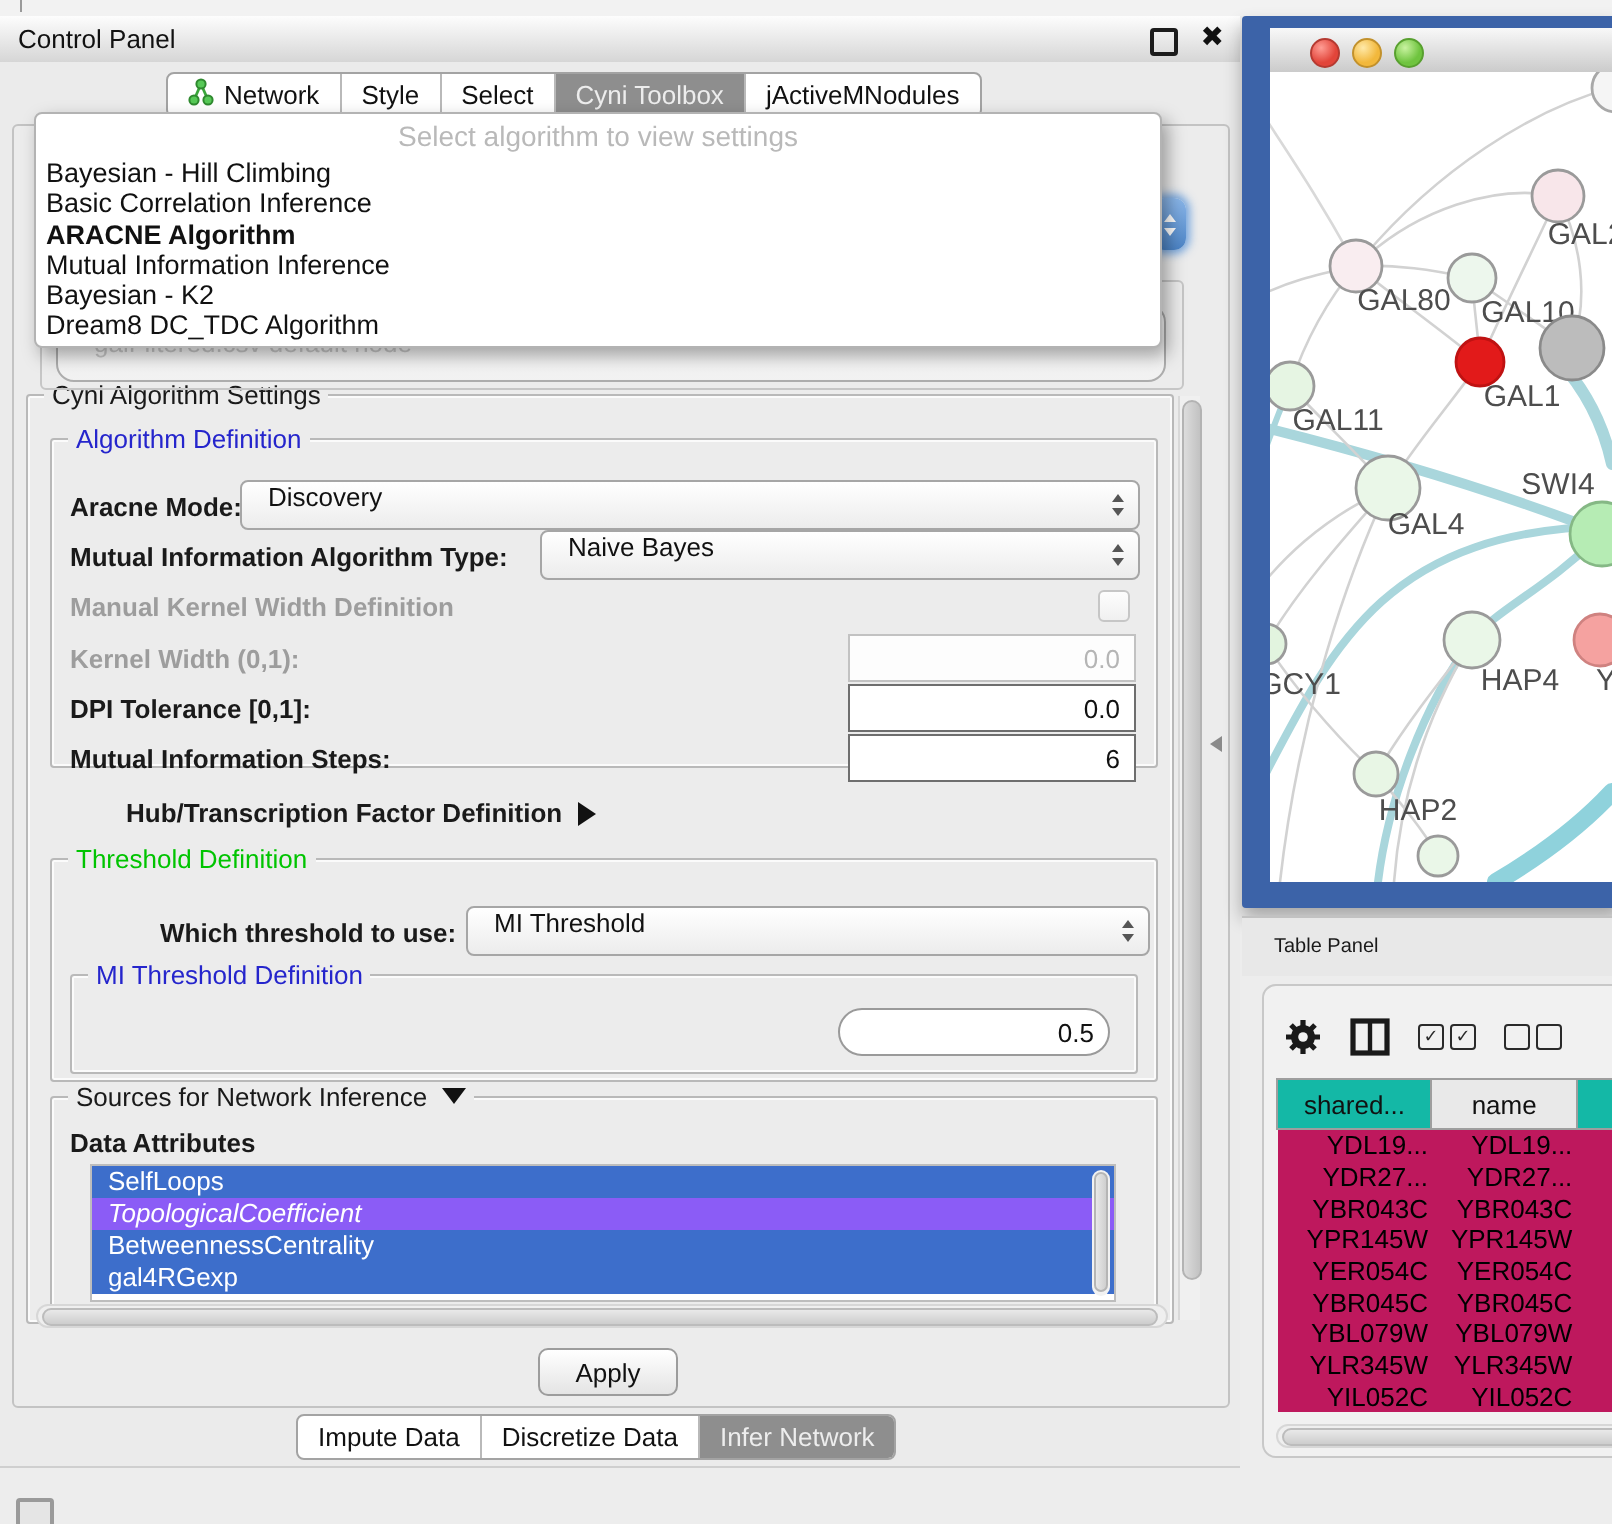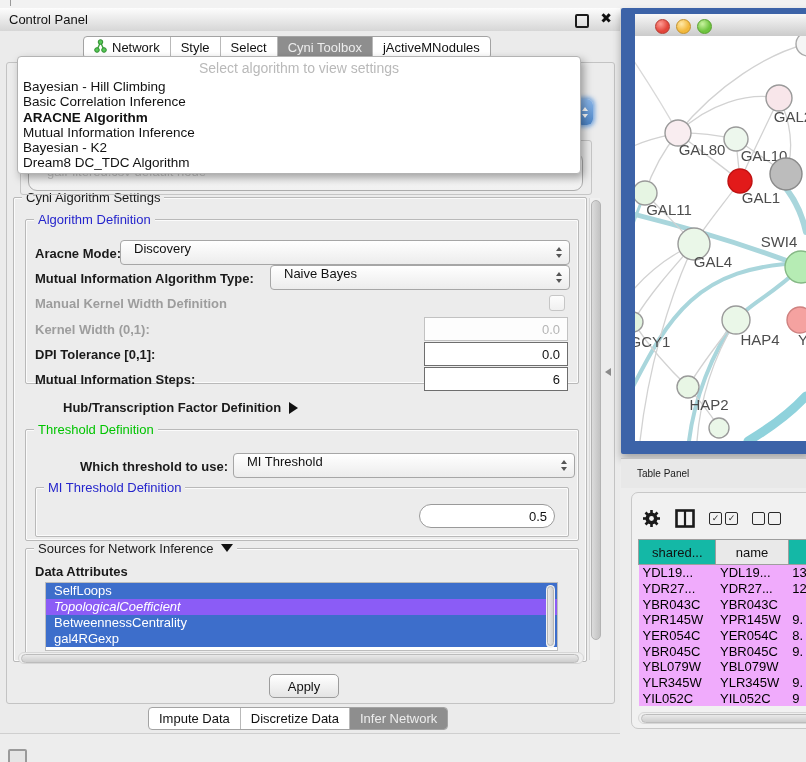--- a/index.html
+++ b/index.html
@@ -132,21 +132,21 @@
   .cbx-pair{display:flex;gap:3px;}
   .cbx{width:11px;height:11px;border:1.6px solid #2a2a2a;border-radius:2px;
     font-size:9px;font-weight:bold;color:#2a2a2a;line-height:10px;text-align:center;}
 
   table.dtable{border-collapse:collapse;table-layout:fixed;font-size:13px;}
   table.dtable th{height:22px;border:1px solid #9e9e9e;font-weight:normal;color:#111;
     text-align:center;overflow:hidden;white-space:nowrap;}
   table.dtable th.hb{background:#14b8a6;}
   table.dtable th.hg{background:#e9e9e9;}
   table.dtable td{height:15.7px;padding:0 2px 0 4px;color:#000;white-space:nowrap;overflow:hidden;
-    background:#f0abfc;}
+    background:#be185d;text-align:right;}
 
   .mini-icon{left:8px;top:749px;width:15px;height:15px;border:2px solid #9a9a9a;
     border-radius:2px;background:#e5e5e5;}
   .net-label{font-size:15px;fill:#4d4d4d;}
 </style>
 </head>
 <body>
 
 <div id="app" class="nosel">
 

